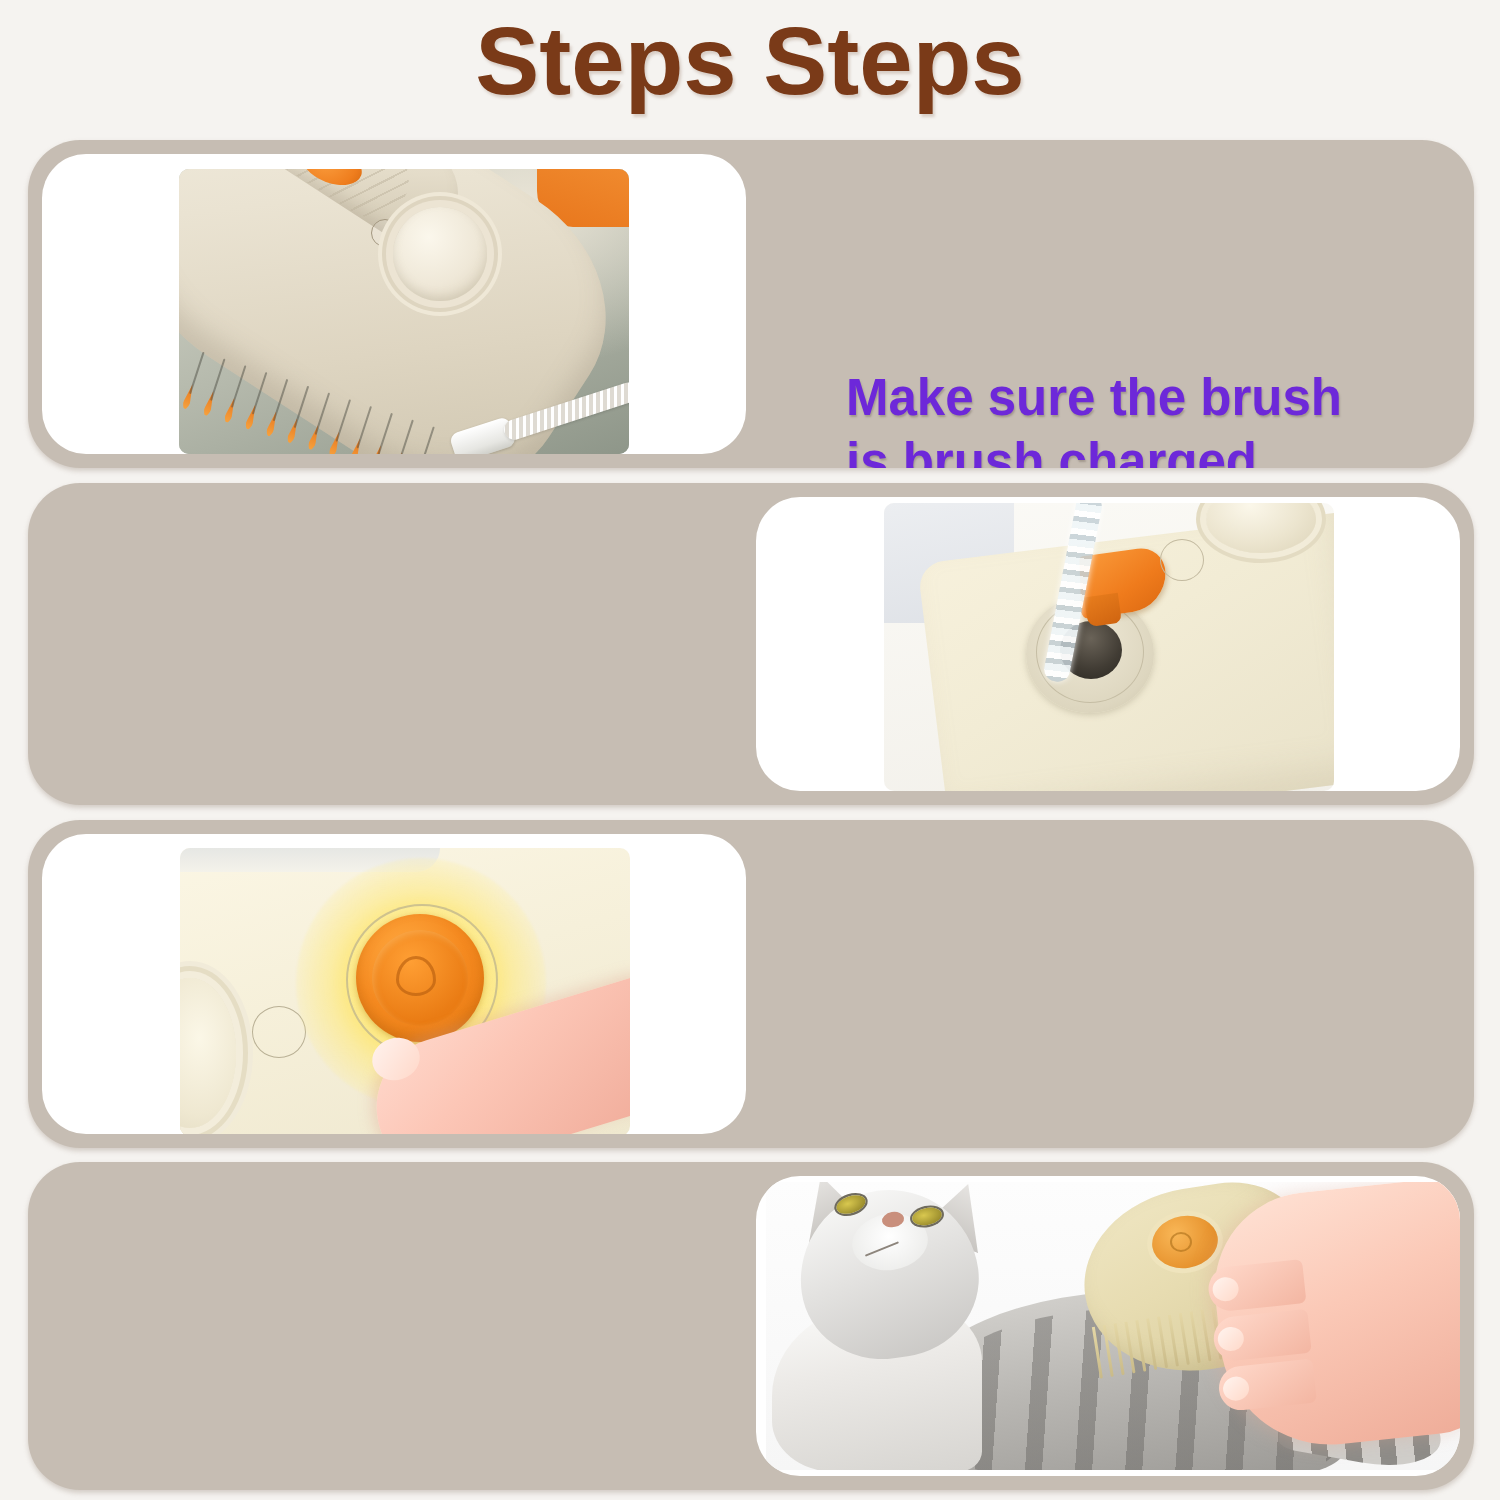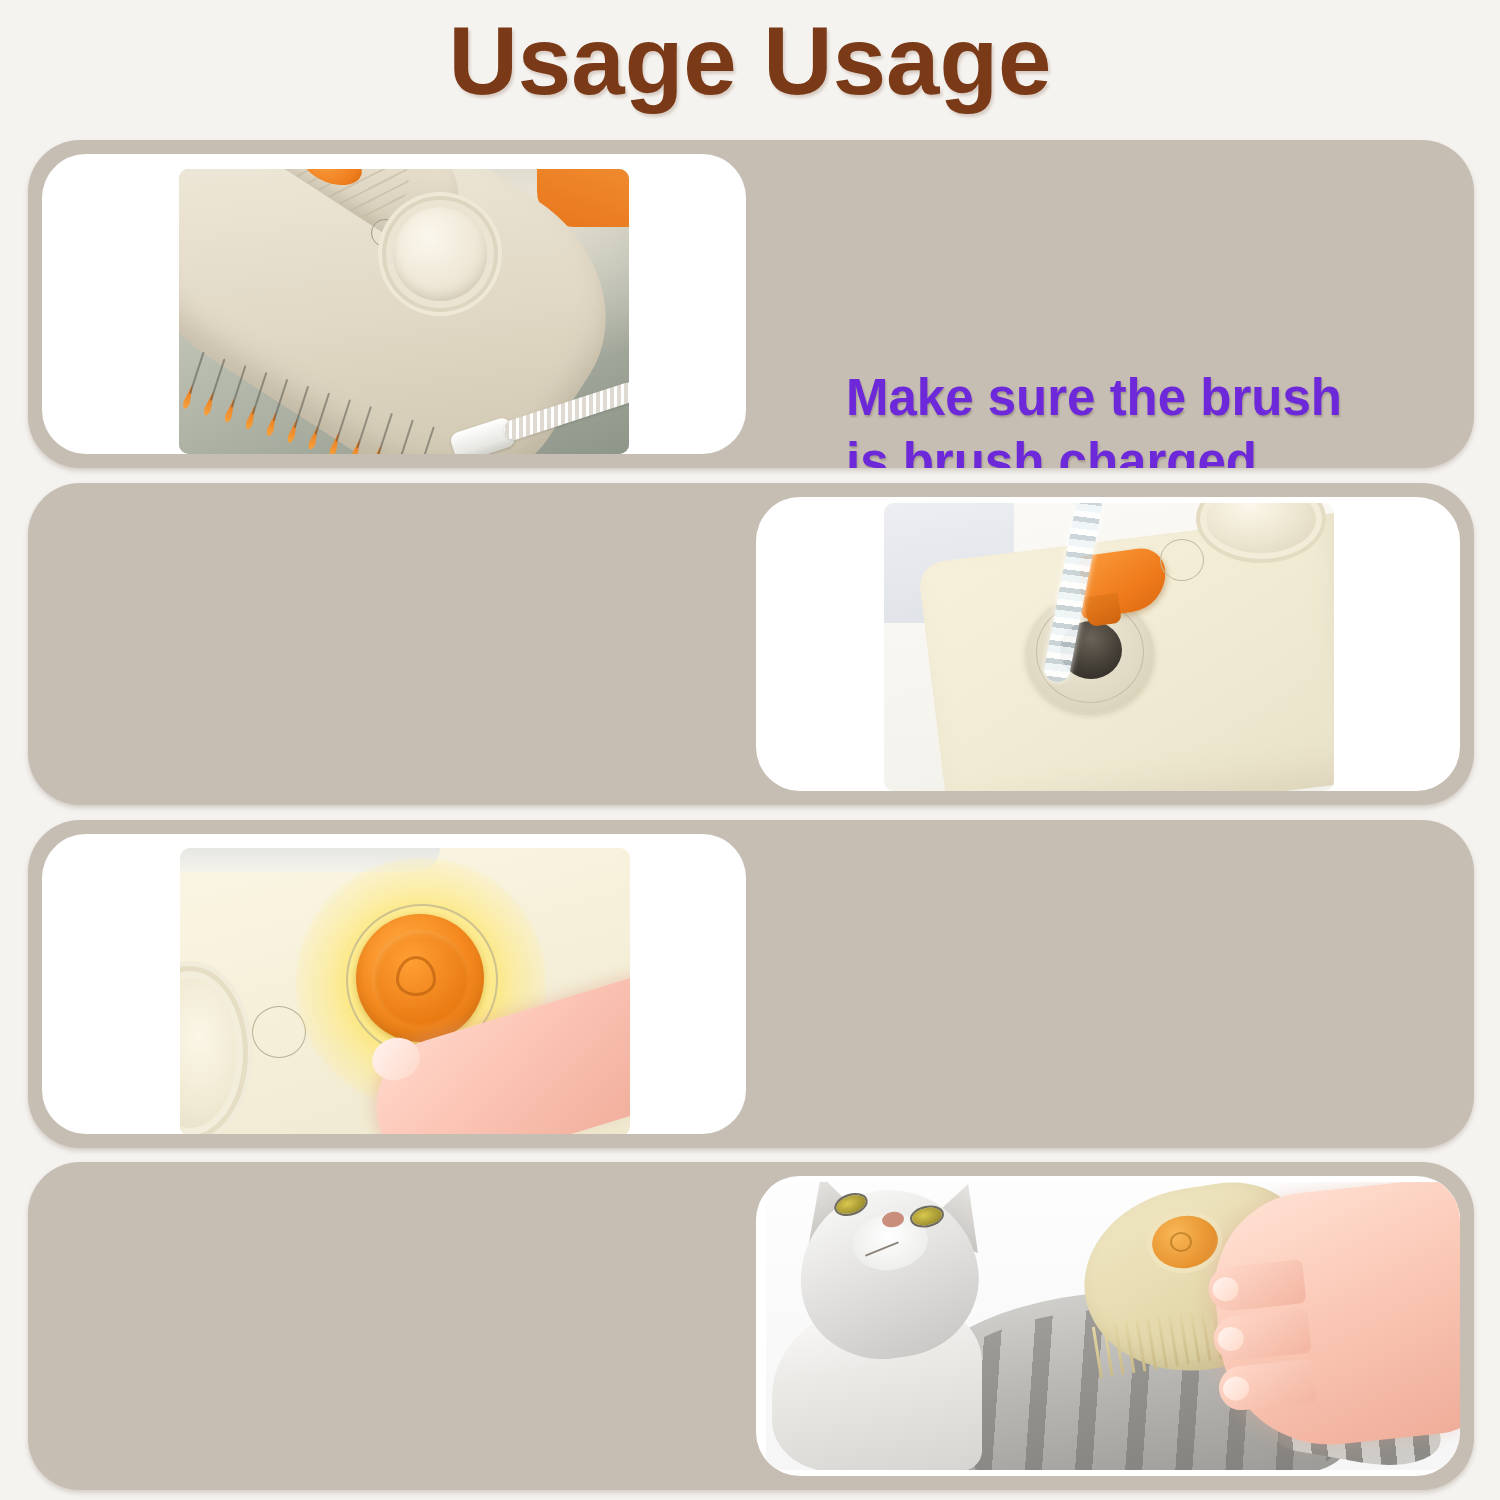--- a/index.html
+++ b/index.html
@@ -417,21 +417,21 @@
   }
   .p4 .hand .nl {
     position:absolute; left:-2px; width:26px; height:24px;
     border-radius:50%;
     background: linear-gradient(140deg,#fff4ef,#ffd9c9);
   }
 </style>
 </head>
 <body>
 
-<div class="page-title">Usage Usage</div>
+<div class="page-title">Steps Steps</div>
 
 <div class="step-card s1">
 
   <div class="photo-panel left">
     <div class="photo p1">
       <div class="panelbg"></div>
       <div class="orange-corner"></div>
       <div class="brushbody"></div>
       <div class="handle"></div>
       <div class="handle-ridges"></div>

